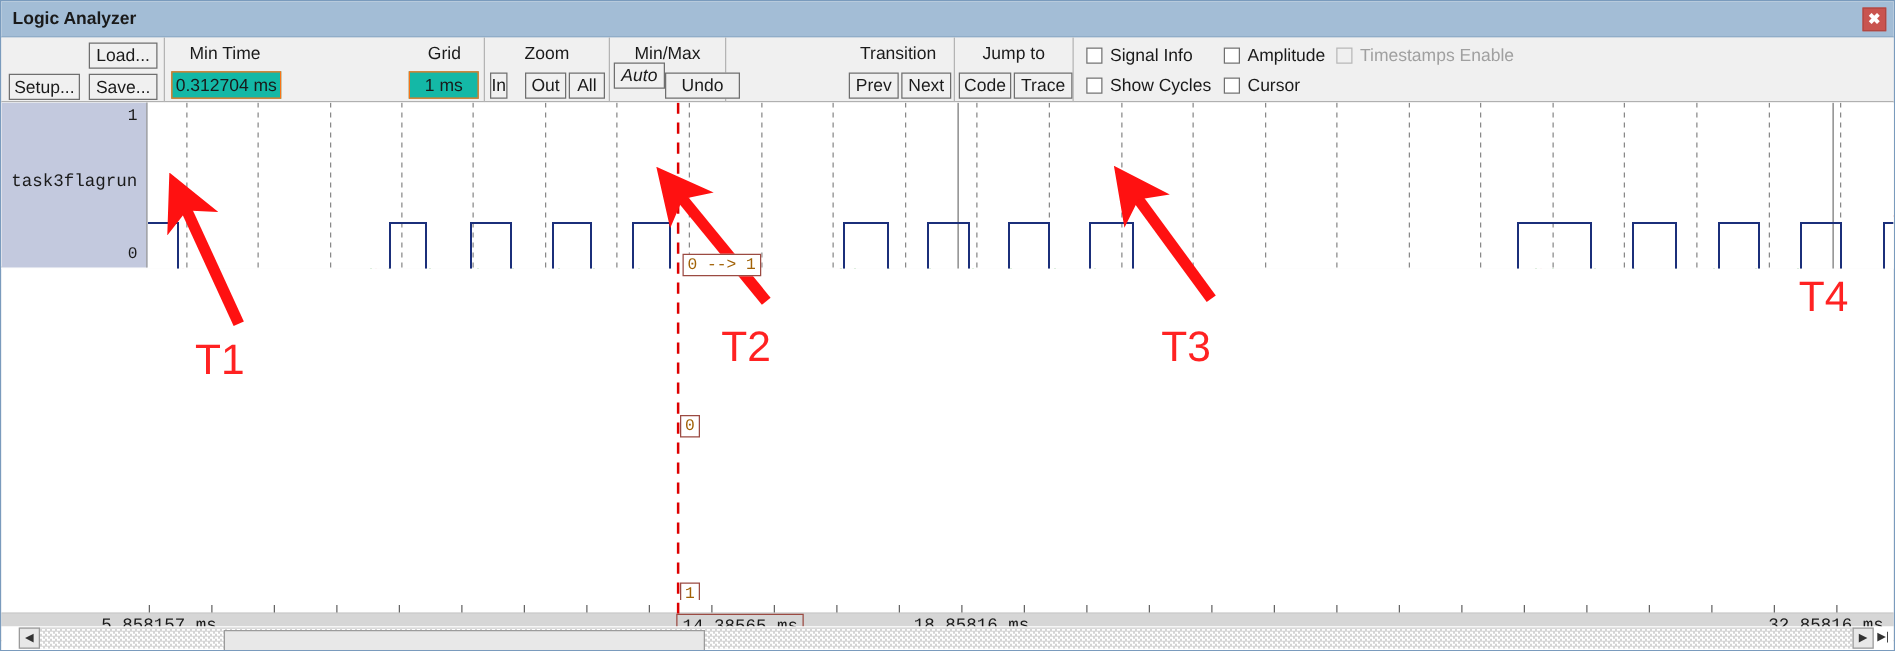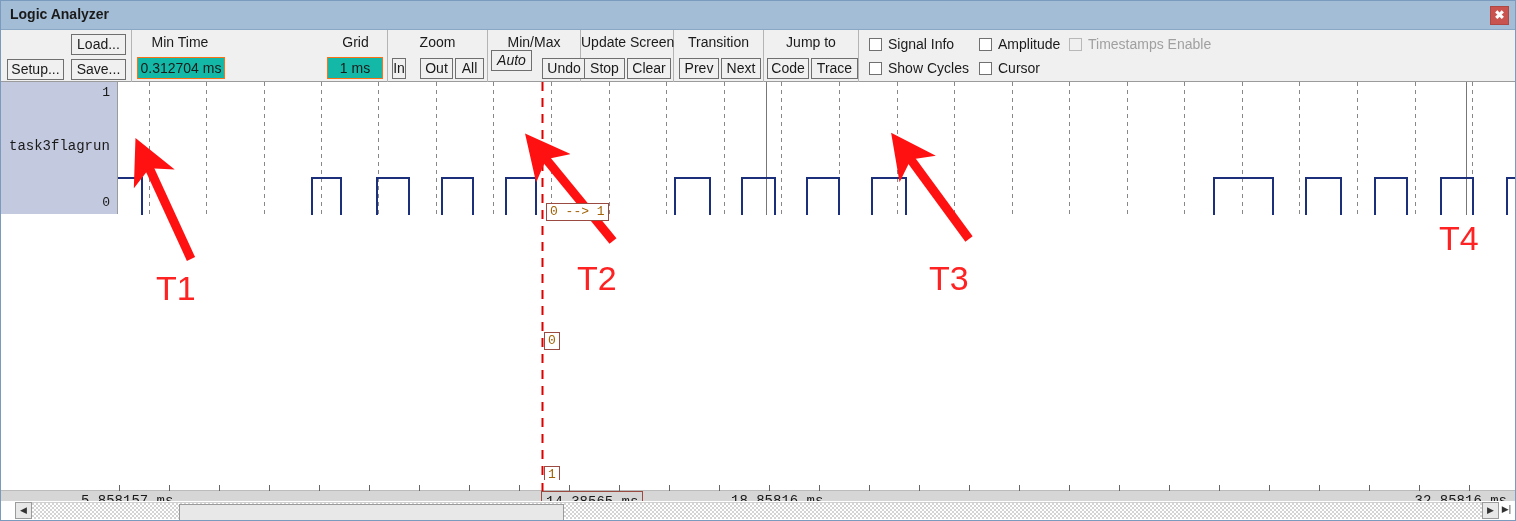--- a/index.html
+++ b/index.html
@@ -252,28 +252,23 @@
     <div class="tb-group" style="left:387px; width:100px;">
       <div class="tb-label">Zoom</div>
       <button class="btn" style="left:4px;  top:28px; width:14px;">In</button>
       <button class="btn" style="left:32px; top:28px; width:33px;">Out</button>
       <button class="btn" style="left:67px; top:28px; width:29px;">All</button>
     </div>
 
     <div class="tb-group" style="left:487px; width:93px;">
       <div class="tb-label">Min/Max</div>
       <button class="btn" style="left:3px;  top:20px; width:41px;font-style:italic;">Auto</button>
-      <button class="btn" style="left:54px; top:28px; width:44px;">Undo</button>
-    </div>
-
-    <div class="tb-group" style="left:580px; width:93px;">
-      <div class="tb-label">Update Screen</div>
-      <button class="btn" style="left:3px;  top:28px; width:41px;">Stop</button>
-      <button class="btn" style="left:46px; top:28px; width:44px;">Clear</button>
-    </div>
+      <button class="btn" style="left:44px; top:28px; width:60px;">Undo</button>
+    </div>
+
 
     <div class="tb-group" style="left:673px; width:90px;">
       <div class="tb-label">Transition</div>
       <button class="btn" style="left:5px;  top:28px; width:40px;">Prev</button>
       <button class="btn" style="left:47px; top:28px; width:40px;">Next</button>
     </div>
 
     <div class="tb-group" style="left:763px; width:95px;">
       <div class="tb-label">Jump to</div>
       <button class="btn" style="left:3px;  top:28px; width:42px;">Code</button>

